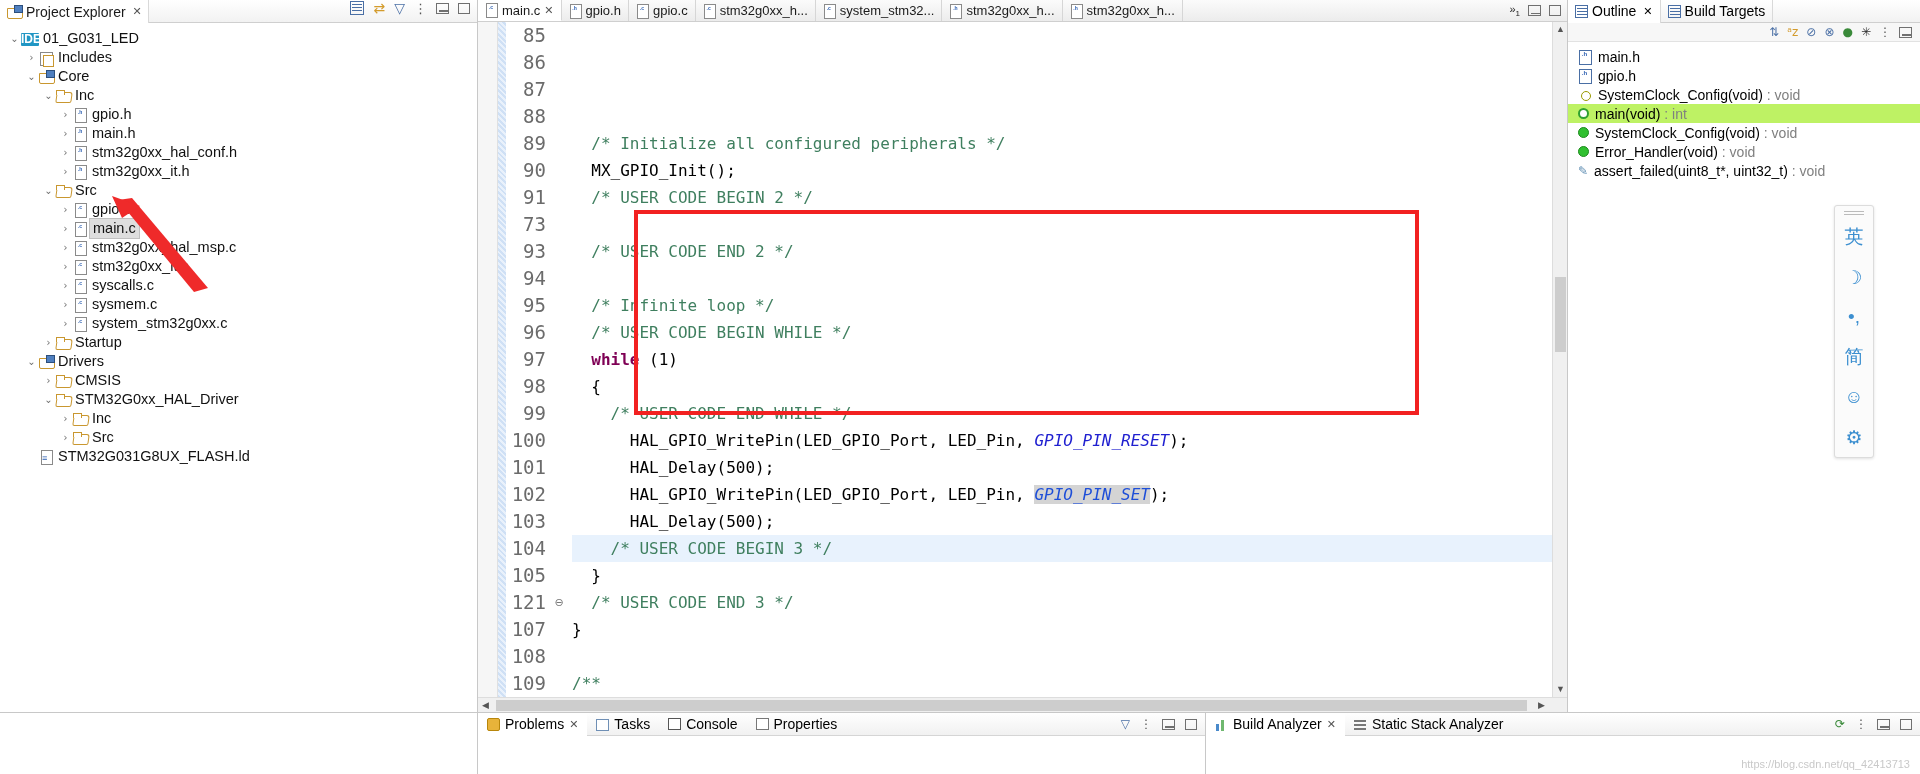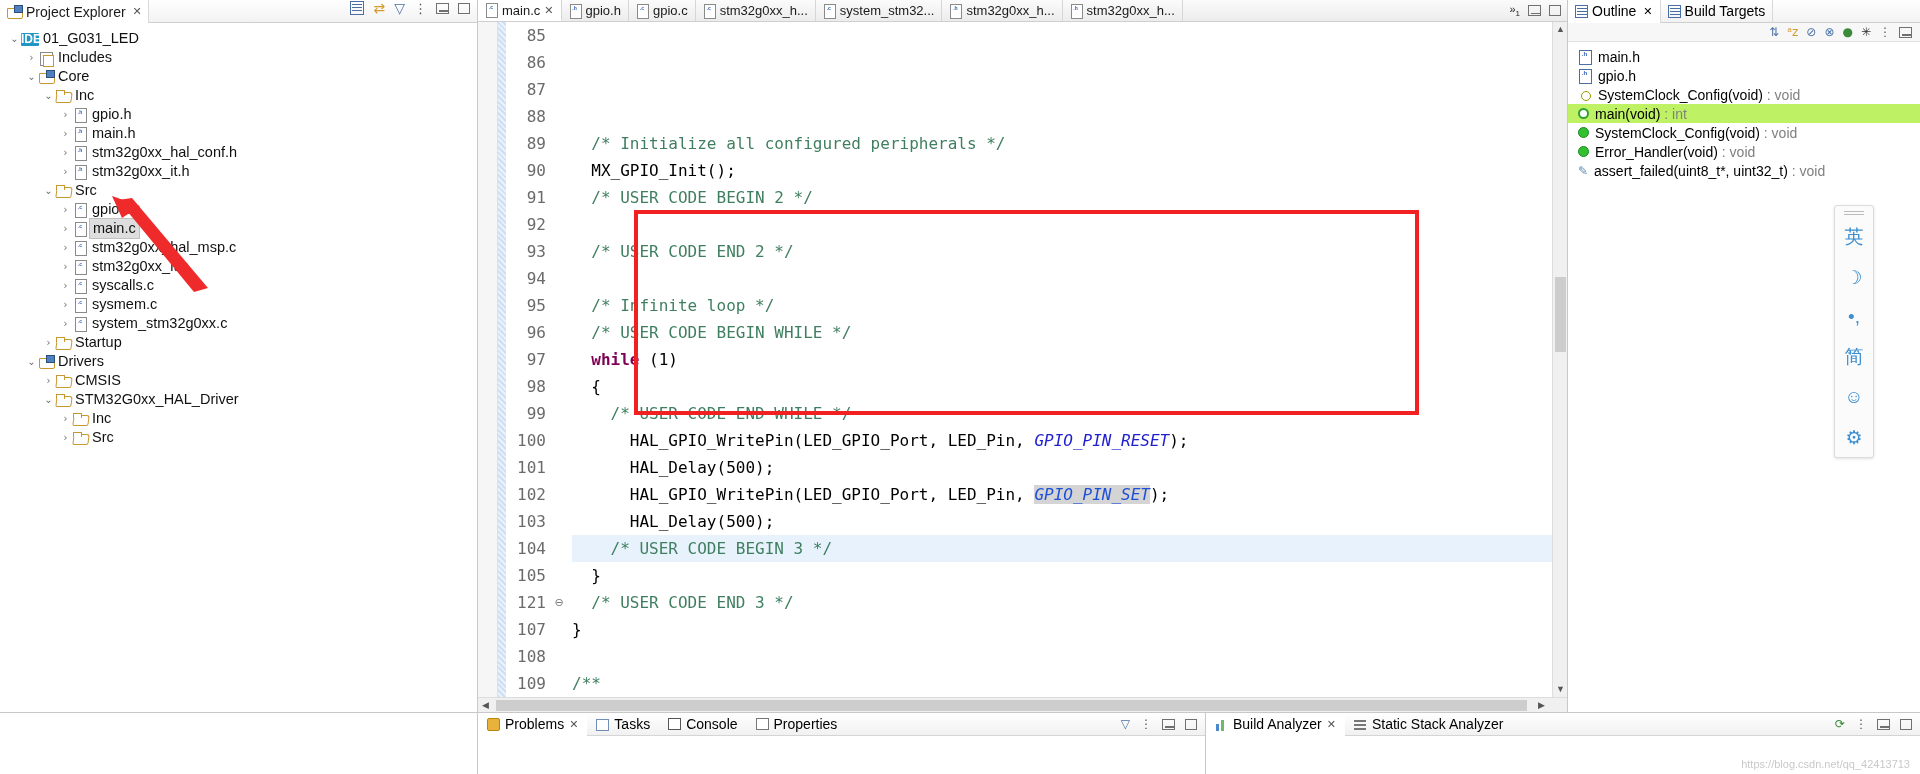--- a/index.html
+++ b/index.html
@@ -124,21 +124,21 @@
     font-size:5px; line-height:6px; text-align:center; color:#2a5db0; font-weight:bold;
   }
   .etabbar-right { margin-left:auto; display:flex; align-items:center; gap:8px; padding-right:6px; }
   .chev-more { font-size: 11px; color:#222; }
 
   .editor-body { flex: 1; display: flex; position: relative; background: #fff; overflow: hidden; }
   .marker-col { width: 20px; background: #f6f6f6; border-right: 1px solid #e0e0e0; }
   .gutter-blue { width: 8px; background: repeating-linear-gradient(45deg,#cfe0f5,#cfe0f5 2px,#e9f1fb 2px,#e9f1fb 4px); }
   .line-nums {
     width: 46px; text-align: right; padding-right: 6px;
-    color: #6b6b6b; font-family: "DejaVu Sans Mono", monospace; font-size: 16px;
+    color: #6b6b6b; font-family: "DejaVu Sans Mono", monospace; font-size: 19px;
     line-height: 27px; background: #fff; user-select:none;
   }
   .fold-col { width: 14px; background:#fff; font-family:"DejaVu Sans",sans-serif; font-size:11px;
               line-height:27px; color:#777; text-align:center;}
   .code-area {
     flex: 1; font-family: "DejaVu Sans Mono", monospace; font-size: 16px;
     line-height: 27px; white-space: pre; color: #000; position: relative; overflow: hidden;
     padding-left: 6px;
   }
   .code-line { height: 27px; }
@@ -369,20 +369,25 @@
           <div class="trow" style="padding-left: 59px;">
             <span class="arr">›</span>
             <span class="ic ic-folder"></span>
             <span class="lbl">Inc</span>
           </div>
           <div class="trow" style="padding-left: 59px;">
             <span class="arr">›</span>
             <span class="ic ic-folder"></span>
             <span class="lbl">Src</span>
           </div>
+          <div class="trow" style="padding-left: 25px;">
+            <span class="arr empty">·</span>
+            <span class="ic ic-ld"></span>
+            <span class="lbl">STM32G031G8UX_FLASH.ld</span>
+          </div>
         </div>
       <svg class="red-arrow" viewBox="0 0 110 100">
         <polygon points="8,4 22,2 98,92 84,96" fill="#ef2a2a"></polygon>
         <polygon points="2,0 30,10 12,22" fill="#ef2a2a"></polygon>
       </svg>
     </div>
 
     <div class="center-pane">
       <div class="editor-tabbar" id="editor-tabs">
           <div class="etab active">
@@ -424,21 +429,21 @@
         <div class="marker-col"></div>
         <div class="gutter-blue"></div>
         <div class="line-nums" id="line-nums">
             <div class="code-line">85</div>
             <div class="code-line">86</div>
             <div class="code-line">87</div>
             <div class="code-line">88</div>
             <div class="code-line">89</div>
             <div class="code-line">90</div>
             <div class="code-line">91</div>
-            <div class="code-line">92</div>
+            <div class="code-line">73</div>
             <div class="code-line">93</div>
             <div class="code-line">94</div>
             <div class="code-line">95</div>
             <div class="code-line">96</div>
             <div class="code-line">97</div>
             <div class="code-line">98</div>
             <div class="code-line">99</div>
             <div class="code-line">100</div>
             <div class="code-line">101</div>
             <div class="code-line">102</div>

